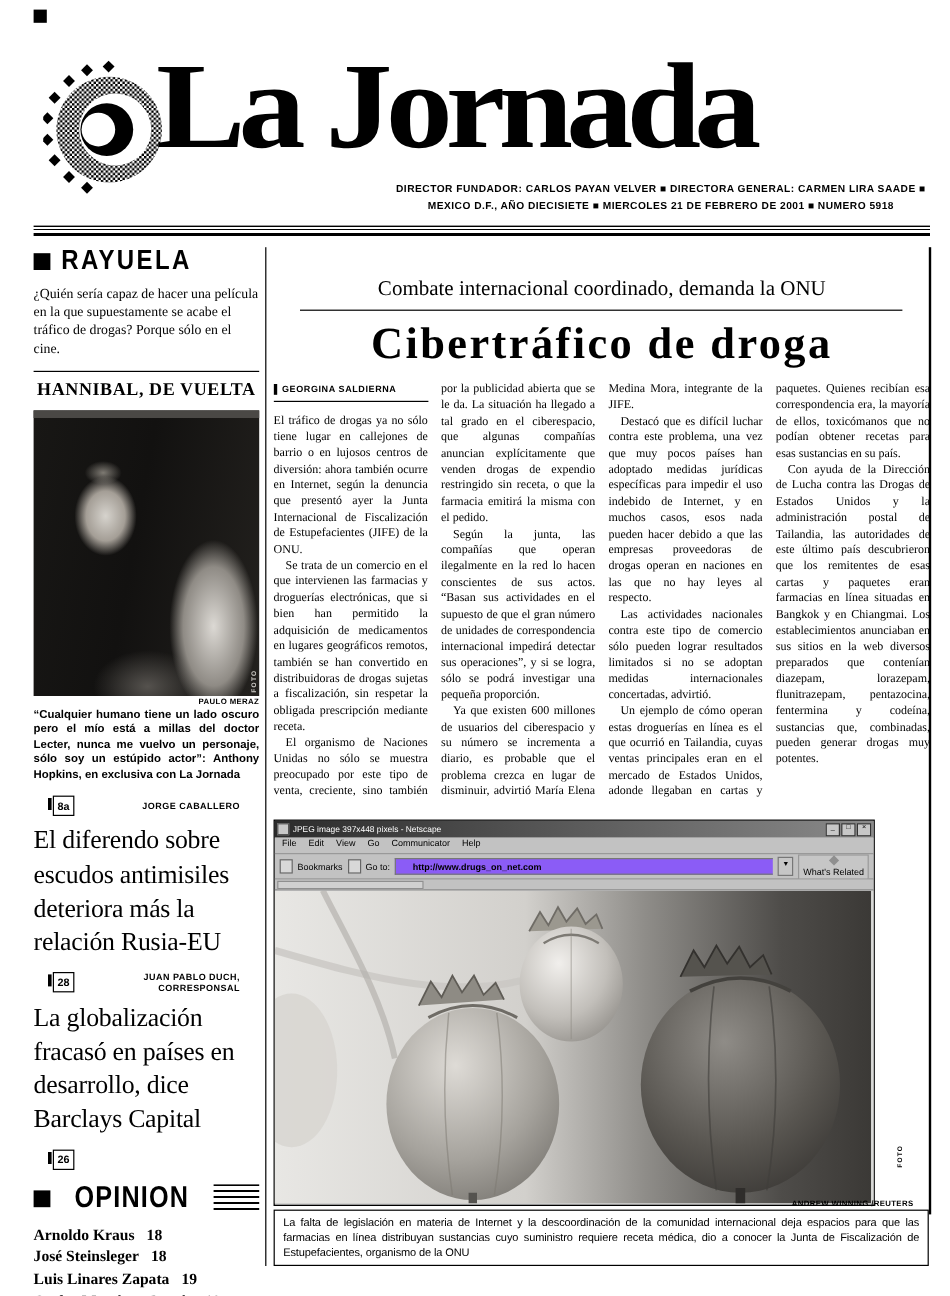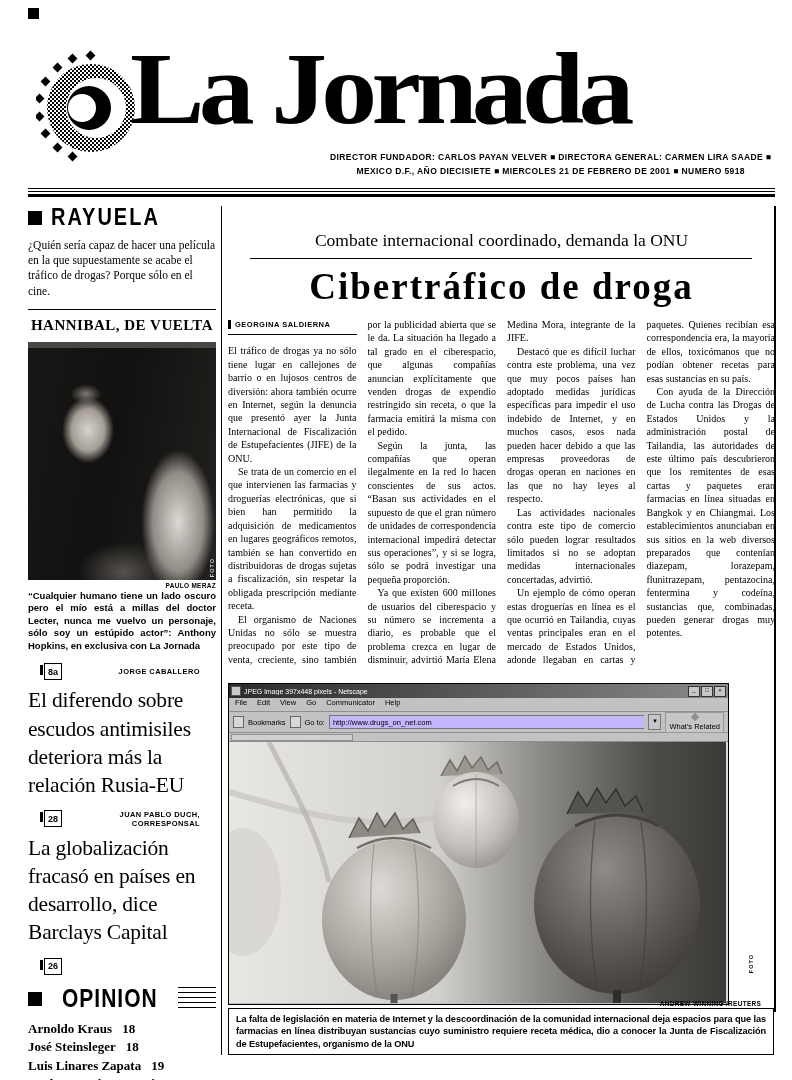--- a/index.html
+++ b/index.html
@@ -104,39 +104,39 @@
   .ttext{color:#fff;font-size:7px;flex:1;white-space:nowrap;overflow:hidden;}
   .winbtns{display:flex;gap:1px;}
   .winbtn{width:10px;height:9px;background:#c7c7c7;border:1px solid #333;
     font-size:6px;line-height:7px;text-align:center;}
   .mbar{height:13px;display:flex;gap:10px;padding:0 6px;
     font-size:7.5px;background:#c2c2c2;border-bottom:1px solid #8f8f8f;}
   .tools{height:20px;display:flex;align-items:center;gap:4px;padding:0 4px;
     background:#c2c2c2;border-bottom:1px solid #909090;}
   .icon-sm{width:9px;height:10px;background:#d8d8d8;border:1px solid #666;flex:none;}
   .lbl{font-size:7.5px;white-space:nowrap;}
-  .urlbox{flex:1;height:12px;background:#c4b5fd;border:1px solid #777;border-right:0;
-    font-size:7.5px;padding:0 3px;font-family:"Liberation Sans",sans-serif;min-width:0;}
+  .urlbox{flex:1;height:12px;background:#8b5cf6;border:1px solid #777;border-right:0;
+    font-size:7.5px;padding:0 14px;font-family:"Liberation Sans",sans-serif;min-width:0;font-weight:bold;}
   .urldrop{width:11px;height:14px;background:#c6c6c6;border:1px solid #777;
     font-size:6px;text-align:center;line-height:12px;flex:none;}
   .wr{font-size:7.5px;display:flex;align-items:center;gap:2px;padding:1px 3px;
     border:1px solid #999;background:#c6c6c6;white-space:nowrap;flex-direction:column;}
   .wr-ic{width:6px;height:6px;background:#8f8f8f;transform:rotate(45deg);flex:none;}
   .tabstrip{height:8px;background:#c2c2c2;border-bottom:1px solid #8f8f8f;position:relative;}
   .tabstub{position:absolute;left:2px;top:1px;width:120px;height:5px;background:#d0d0d0;border:1px solid #8f8f8f;}
   .bcontent{height:261px;overflow:hidden;background:#dadad8;}
 
   .credit-main{position:absolute;top:790px;left:405px;width:155px;text-align:center;
     font-family:"Liberation Sans",sans-serif;font-weight:bold;font-size:6.5px;letter-spacing:.3px;}
   .foto-vert-main{position:absolute;top:744px;left:520px;
     font-family:"Liberation Sans",sans-serif;font-weight:bold;font-size:5.5px;letter-spacing:1px;
     writing-mode:vertical-rl;transform:rotate(180deg);}
   .caption-box{position:absolute;top:798px;left:0;width:546px;box-sizing:border-box;
     border:1.5px solid #000;padding:4px 7px;
-    font-family:"Liberation Sans",sans-serif;font-weight:bold;font-size:9.2px;
+    font-family:"Liberation Sans",sans-serif;font-weight:normal;font-size:9.2px;
     line-height:1.35;text-align:justify;letter-spacing:-.1px;}
 </style>
 </head>
 <body>
 
 <div id="corner-sq" class="abs"></div>
 
 <div id="sun-logo" class="abs">
   <svg width="100" height="114" viewBox="0 0 100 114">
     <defs>

